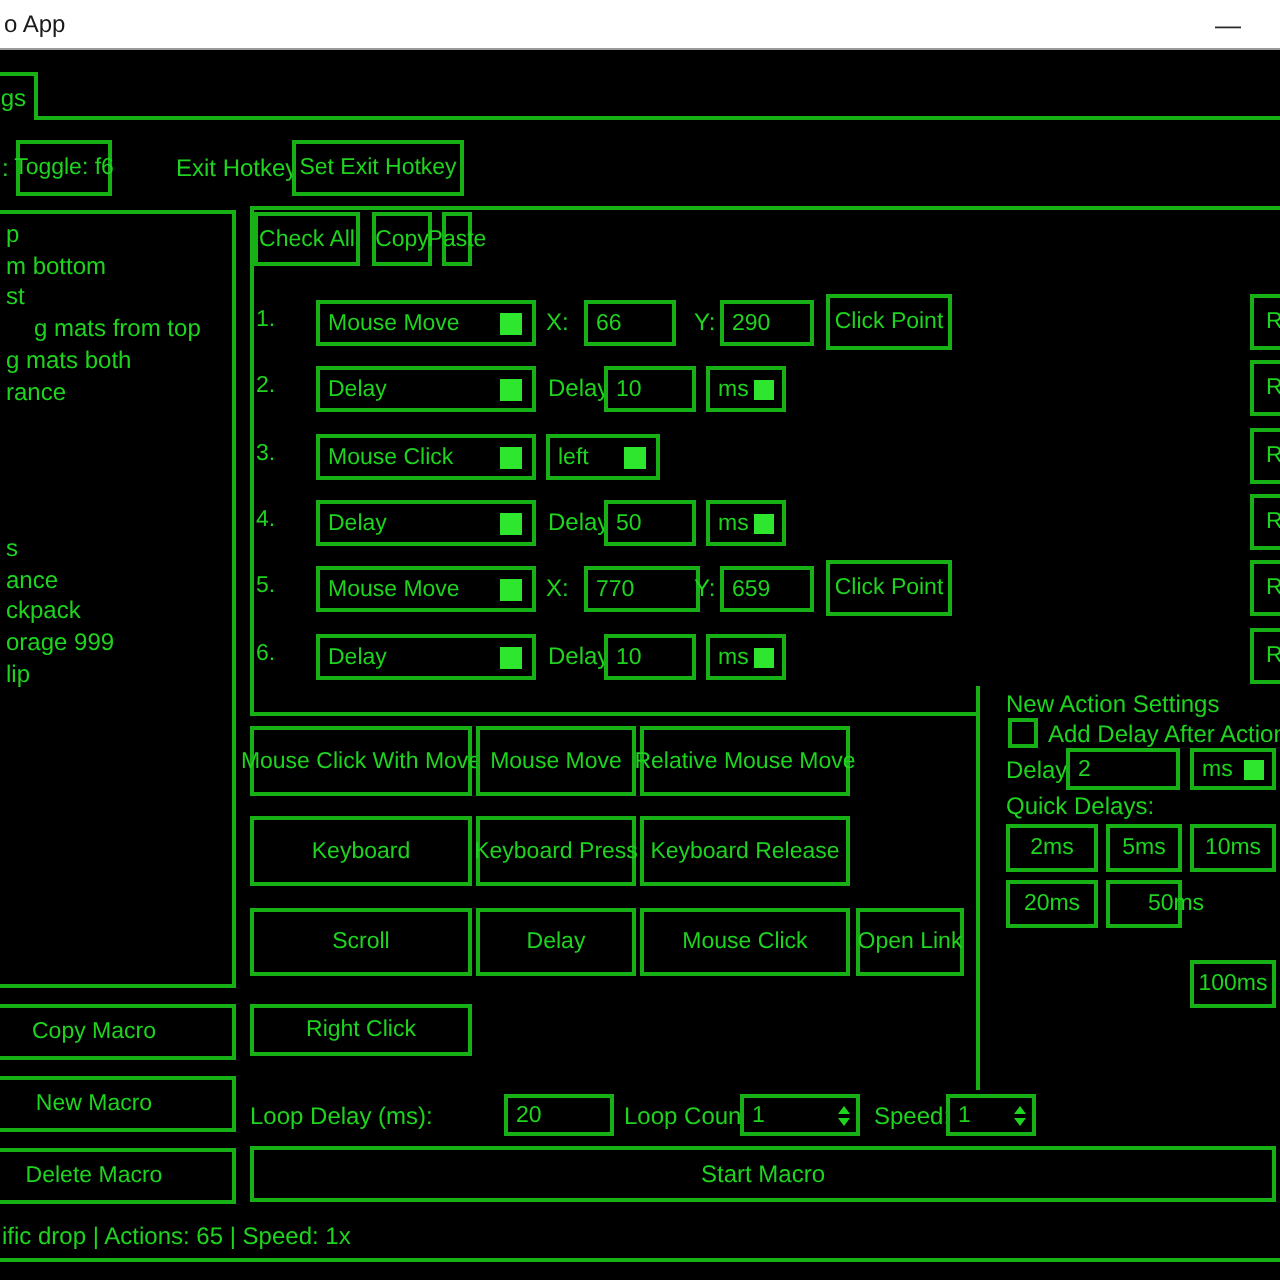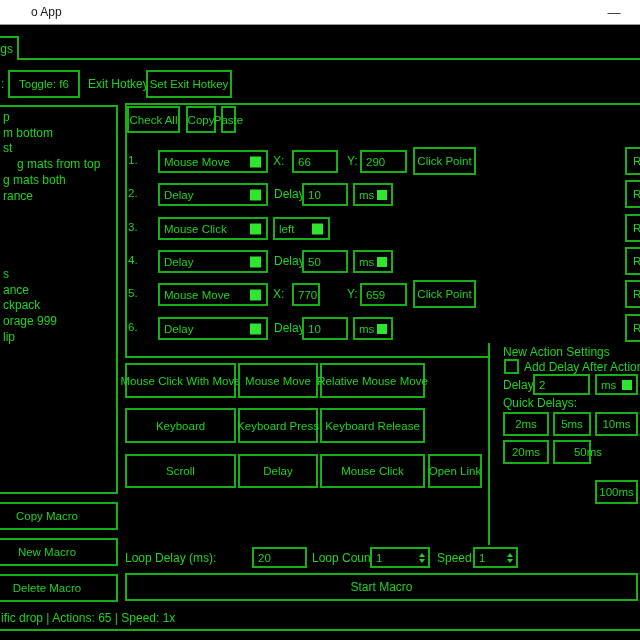--- a/index.html
+++ b/index.html
@@ -13,21 +13,21 @@
        border:2px solid var(--brd);background:#000;color:var(--txt);font-size:11.5px;white-space:nowrap;cursor:default;}
   .btn.remove{justify-content:flex-start;padding-left:6px;}
   .inp{position:absolute;display:flex;align-items:center;border:2px solid var(--brd);
        background:#000;color:var(--txt);font-size:11.5px;padding-left:4px;white-space:nowrap;}
   .dd{position:absolute;display:flex;align-items:center;border:2px solid var(--brd);
       background:#000;color:var(--txt);font-size:11.5px;padding-left:4px;white-space:nowrap;}
   .dd .sq{position:absolute;right:5px;top:50%;transform:translateY(-50%);width:11px;height:11px;background:var(--bri);}
   .dd.narrow .sq{right:4px;width:10px;height:10px;}
   .line{position:absolute;background:var(--brd);}
   .titlebar{position:absolute;left:0;top:0;width:640px;height:25px;background:#ffffff;
-            border-bottom:1px solid #9a9a9a;display:flex;align-items:center;padding-left:29px;}
+            border-bottom:1px solid #9a9a9a;display:flex;align-items:center;}
   .title{color:#1a1a1a;font-size:12px;margin-left:2px;white-space:nowrap;}
   .minbtn{position:absolute;left:600px;top:0;width:28px;height:24px;display:flex;align-items:center;
           justify-content:center;color:#2b2b2b;font-size:13px;}
   .tab{position:absolute;left:-6px;top:36px;width:25px;height:24px;border:2px solid var(--brd);border-bottom:none;
        background:#000;display:flex;align-items:center;justify-content:flex-end;padding-right:4px;font-size:12px;z-index:3;}
   .sidebar{position:absolute;left:-12px;top:105px;width:130px;height:389px;border:2px solid var(--brd);background:#000;}
   .sitem{position:absolute;left:1px;font-size:12px;line-height:15.7px;white-space:nowrap;color:var(--txt);}
   .chk{position:absolute;width:15px;height:15px;border:2px solid var(--brd);background:#000;}
   .spin{position:absolute;display:flex;align-items:center;justify-content:space-between;
         border:2px solid var(--brd);background:#000;font-size:11.5px;padding:0 3px 0 4px;}
@@ -44,21 +44,21 @@
     <span class="title">o App</span>
   </div>
   <div class="minbtn">—</div>
 
   <div class="line" style="left:0;top:58px;width:640px;height:2px;z-index:2;"></div>
   <div class="tab">
     <span>gs</span>
   </div>
 
   <div class="lbl" style="left:1px;top:77px;">:</div>
-  <div class="btn" style="left:8px;top:70px;width:72px;height:28px;">Toggle: f6</div>
+  <div class="btn" style="left:8px;top:70px;width:48px;height:28px;">Toggle: f6</div>
   <div class="lbl" style="left:88px;top:77px;">Exit Hotkey:</div>
   <div class="btn" style="left:146px;top:70px;width:86px;height:28px;">Set Exit Hotkey</div>
 
   <div class="sidebar">
       <div class="sitem" style="left: 13px; top: 3px;">p</div>
       <div class="sitem" style="left: 13px; top: 18.7px;">m bottom</div>
       <div class="sitem" style="left: 13px; top: 34.4px;">st</div>
       <div class="sitem" style="left: 27px; top: 50.1px;">g mats from top</div>
       <div class="sitem" style="left: 13px; top: 65.8px;">g mats both</div>
       <div class="sitem" style="left: 13px; top: 81.5px;">rance</div>
@@ -165,21 +165,21 @@
       <span>ms</span>
       <span class="sq"></span>
     </div>
     <div class="btn remove" style="left: 625px; top: 247px; width: 42px; height: 28px;">R</div>
     <div class="lbl" style="left: 128px; top: 287px; font-size: 11.5px;">5.</div>
     <div class="dd" style="left: 158px; top: 283px; width: 110px; height: 23px;">
       <span>Mouse Move</span>
       <span class="sq"></span>
     </div>
     <div class="lbl" style="left: 273px; top: 287px;">X:</div>
-    <div class="inp" style="left: 292px; top: 283px; width: 28px; height: 23px;">770</div>
+    <div class="inp" style="left: 292px; top: 283px; width: 58px; height: 23px;">770</div>
     <div class="lbl" style="left: 347px; top: 287px;">Y:</div>
     <div class="inp" style="left: 360px; top: 283px; width: 47px; height: 23px;">659</div>
     <div class="btn" style="left: 413px; top: 280px; width: 63px; height: 28px;">Click Point</div>
     <div class="btn remove" style="left: 625px; top: 280px; width: 42px; height: 28px;">R</div>
     <div class="lbl" style="left: 128px; top: 321px; font-size: 11.5px;">6.</div>
     <div class="dd" style="left: 158px; top: 317px; width: 110px; height: 23px;">
       <span>Delay</span>
       <span class="sq"></span>
     </div>
     <div class="lbl" style="left: 274px; top: 321px;">Delay:</div>
@@ -192,19 +192,20 @@
     <div class="btn" style="left: 125px; top: 363px; width: 111px; height: 35px;">Mouse Click With Move</div>
     <div class="btn" style="left: 238px; top: 363px; width: 80px; height: 35px;">Mouse Move</div>
     <div class="btn" style="left: 320px; top: 363px; width: 105px; height: 35px;">Relative Mouse Move</div>
     <div class="btn" style="left: 125px; top: 408px; width: 111px; height: 35px;">Keyboard</div>
     <div class="btn" style="left: 238px; top: 408px; width: 80px; height: 35px;">Keyboard Press</div>
     <div class="btn" style="left: 125px; top: 454px; width: 111px; height: 34px;">Scroll</div>
     <div class="btn" style="left: 320px; top: 408px; width: 105px; height: 35px;">Keyboard Release</div>
     <div class="btn" style="left: 238px; top: 454px; width: 80px; height: 34px;">Delay</div>
     <div class="btn" style="left: 320px; top: 454px; width: 105px; height: 34px;">Mouse Click</div>
     <div class="btn" style="left: 428px; top: 454px; width: 54px; height: 34px;">Open Link</div>
+    <div class="btn" style="left: 125px; top: 502px; width: 111px; height: 26px;">Right Click</div>
     <div class="btn" style="left: 503px; top: 412px; width: 46px; height: 24px;">2ms</div>
     <div class="btn" style="left: 553px; top: 412px; width: 38px; height: 24px;">5ms</div>
     <div class="btn" style="left: 595px; top: 412px; width: 43px; height: 24px;">10ms</div>
     <div class="btn" style="left: 503px; top: 440px; width: 46px; height: 24px;">20ms</div>
     <div class="btn" style="left: 553px; top: 440px; width: 38px; height: 24px; padding-left: 32px;">50ms</div>
     <div class="btn" style="left: 595px; top: 440px; width: 43px; height: 24px; margin-top: 40px;">100ms</div>
   </div>
 
 </body></html>

